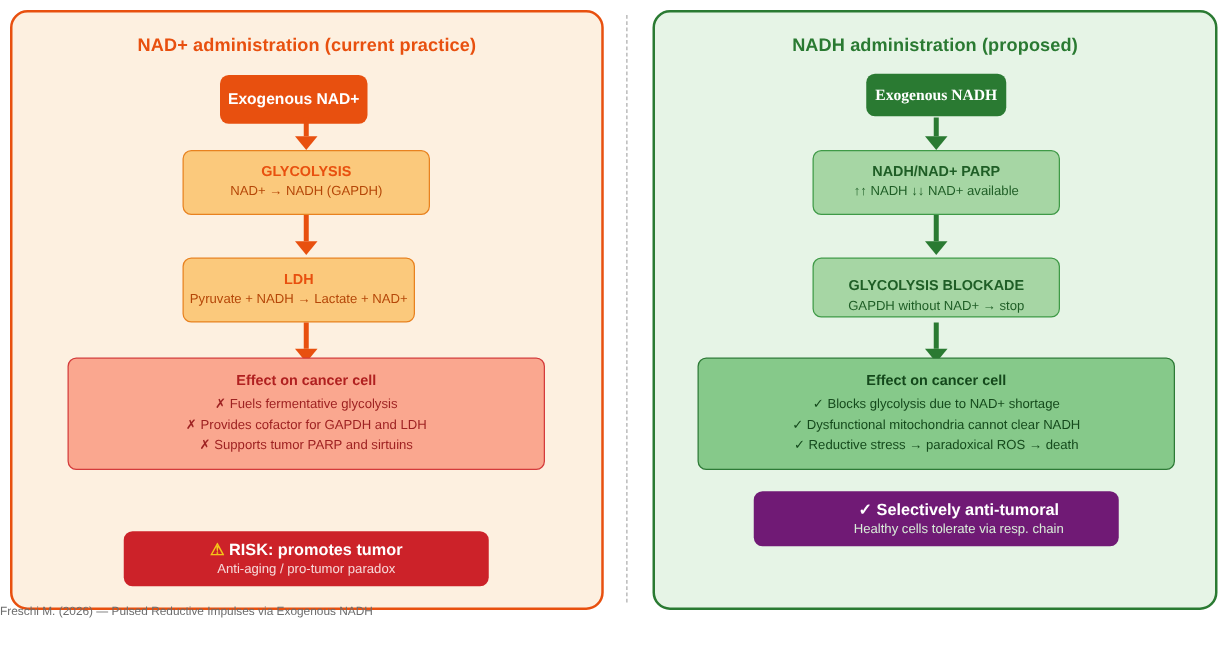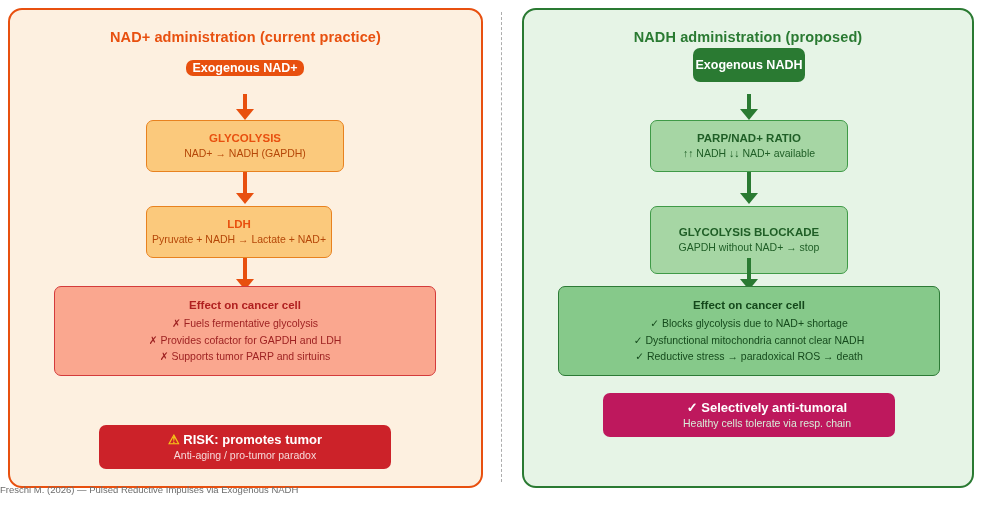--- a/index.html
+++ b/index.html
@@ -136,21 +136,21 @@
     background: #cc2229;
     border: none;
     color: #ffffff;
     border-radius: 7px;
     margin-top: 32px;
   }
   .banner-red .t1 { font-size: 13px; }
   .banner-red .t2 { color: #f6d8d8; }
 
   .banner-green {
-    background: #be185d;
+    background: #701a75;
     border: none;
     color: #ffffff;
     border-radius: 7px;
     padding-left: 36px;
   }
   .banner-green .t1 { font-size: 13px; }
   .banner-green .t2 { color: #d8ecd8; text-align: right; }
 
   .warn-glyph { color: #f5c518; font-size: 13px; }
 
@@ -187,21 +187,21 @@
     color: #6d6d6d;
   }
 </style>
 </head>
 <body>
 
 <div class="panel panel-left">
   <div class="panel-title">NAD+ administration (current practice)</div>
 </div>
 
-<div class="node pill-orange" style="left:186px; top:60px; width:118px; height:16px;">
+<div class="node pill-orange" style="left:176px; top:60px; width:118px; height:39px;">
   <div class="t1">Exogenous NAD+</div>
 </div>
 
 <div class="arrow arrow-orange" style="left:236px; top:94px; height:26px;">
   <div class="stem" style="height:15px;"></div>
   <div class="head"></div>
 </div>
 
 <div class="node box-orange" style="left:146px; top:120px; width:198px; height:52px;">
   <div class="t1">GLYCOLYSIS</div>
@@ -237,40 +237,40 @@
   </div>
   <div class="t2">Anti-aging / pro-tumor paradox</div>
 </div>
 
 <div class="divider"></div>
 
 <div class="panel panel-right">
   <div class="panel-title">NADH administration (proposed)</div>
 </div>
 
-<div class="node pill-green" style="left:693px; top:48px; width:112px; height:34px;">
+<div class="node pill-green" style="left:693px; top:59px; width:112px; height:34px;font-family:Liberation Serif, serif;">
   <div class="t1">Exogenous NADH</div>
 </div>
 
 <div class="arrow arrow-green" style="left:740px; top:94px; height:26px;">
   <div class="stem" style="height:15px;"></div>
   <div class="head"></div>
 </div>
 
 <div class="node box-green" style="left:650px; top:120px; width:198px; height:52px;">
-  <div class="t1">PARP/NAD+ RATIO</div>
+  <div class="t1">NADH/NAD+ PARP</div>
   <div class="t2">↑↑ NADH ↓↓ NAD+ available</div>
 </div>
 
 <div class="arrow arrow-green" style="left:740px; top:172px; height:32px;">
   <div class="stem" style="height:21px;"></div>
   <div class="head"></div>
 </div>
 
-<div class="node box-green" style="left:650px; top:206px; width:198px; height:68px;">
+<div class="node box-green" style="left:650px; top:206px; width:198px; height:48px;justify-content:flex-end;">
   <div class="t1">GLYCOLYSIS BLOCKADE</div>
   <div class="t2">GAPDH without NAD+ → stop</div>
 </div>
 
 <div class="arrow arrow-green" style="left:740px; top:258px; height:32px;">
   <div class="stem" style="height:21px;"></div>
   <div class="head"></div>
 </div>
 
 <div class="node box-midgreen" style="left:558px; top:286px; width:382px; height:90px;">

